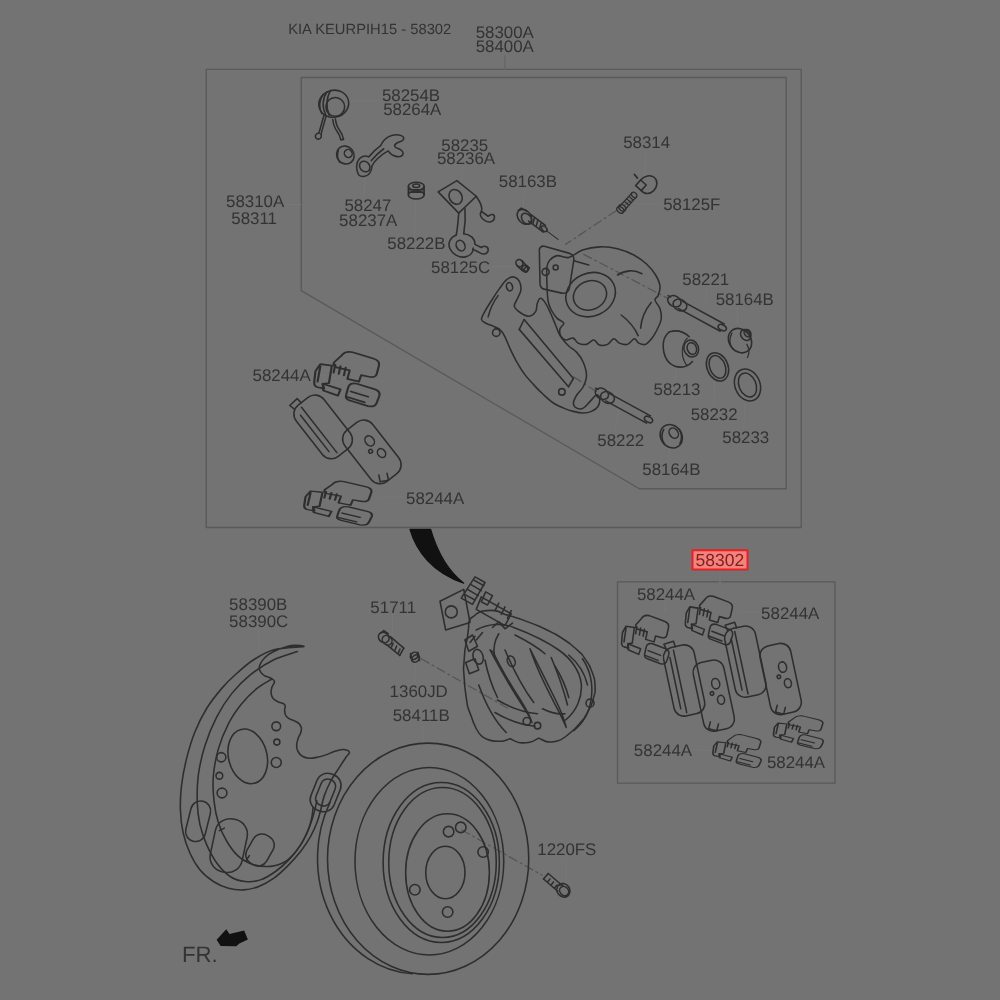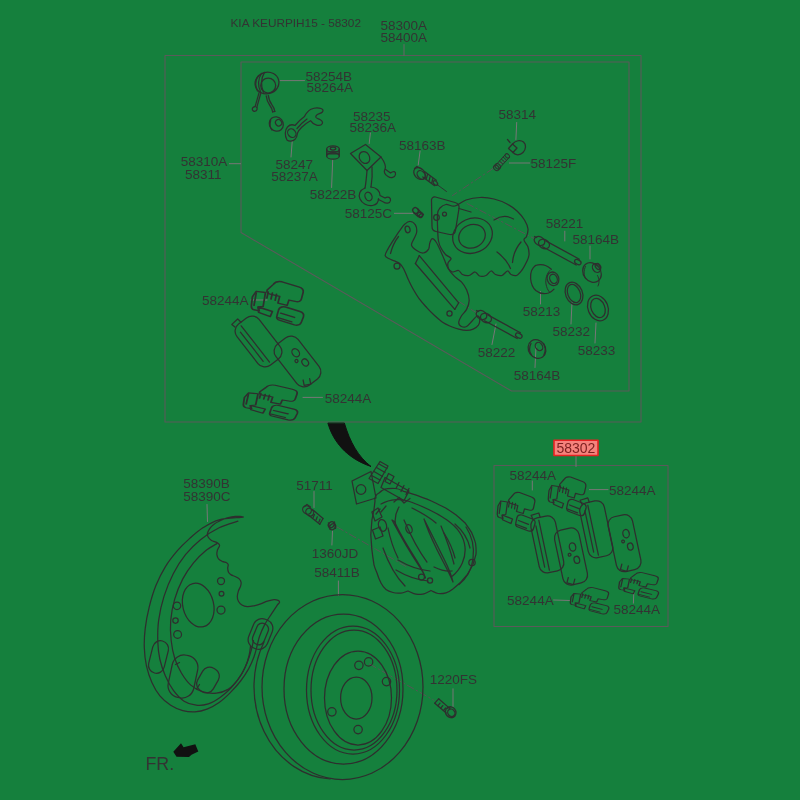--- a/index.html
+++ b/index.html
@@ -1,16 +1,16 @@
 <!DOCTYPE html>
 <html><head>
 <meta charset="utf-8">
 <style>
   html,body{margin:0;padding:0;background:#fff;}
-  #page{position:relative;width:800px;height:800px;background:#15803d;overflow:hidden;}
+  #page{position:relative;width:800px;height:800px;background:#737373;overflow:hidden;}
   svg{position:absolute;left:0;top:0;}
   text{font-family:"Liberation Sans",sans-serif;font-size:13.5px;fill:#333;}
   .ttl{font-size:11.8px;}
   .fr{font-size:17.8px;}
   .red{fill:#7c1f1f;font-size:14px;}
 </style>
 </head>
 <body>
 <div id="page">
 <svg width="800" height="800" viewBox="0 0 800 800" fill="none" stroke-linecap="round" stroke-linejoin="round">

